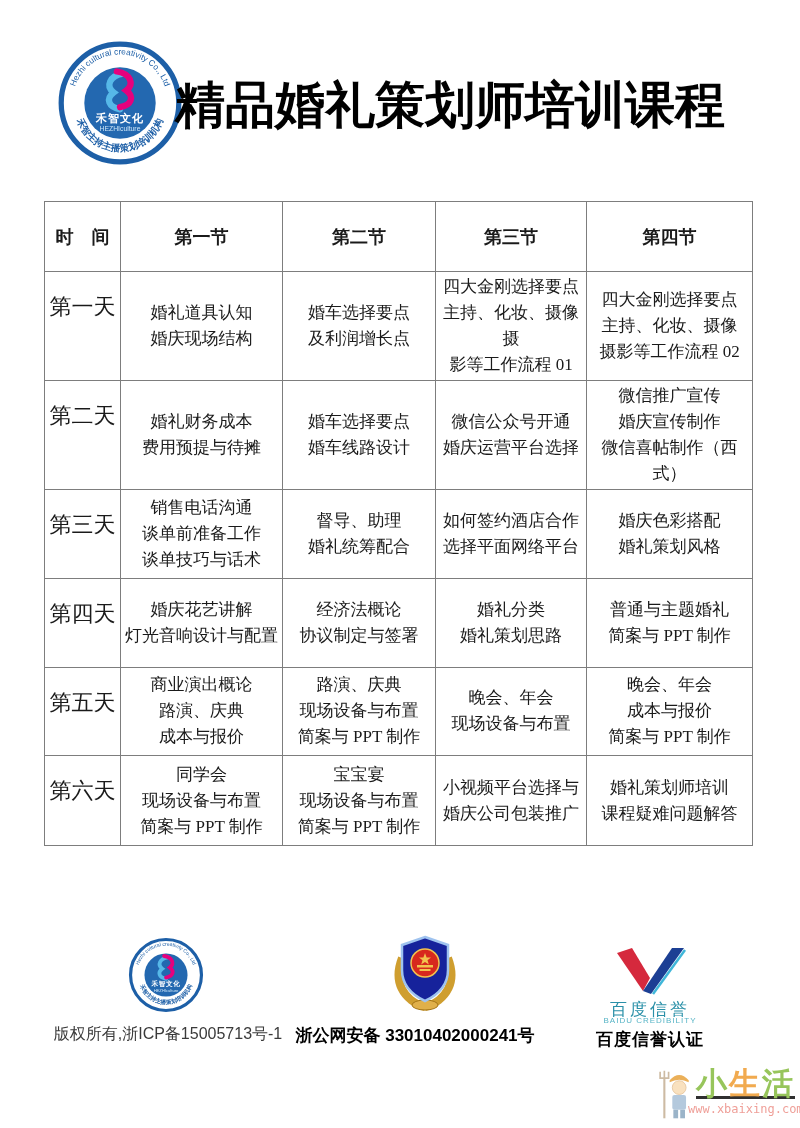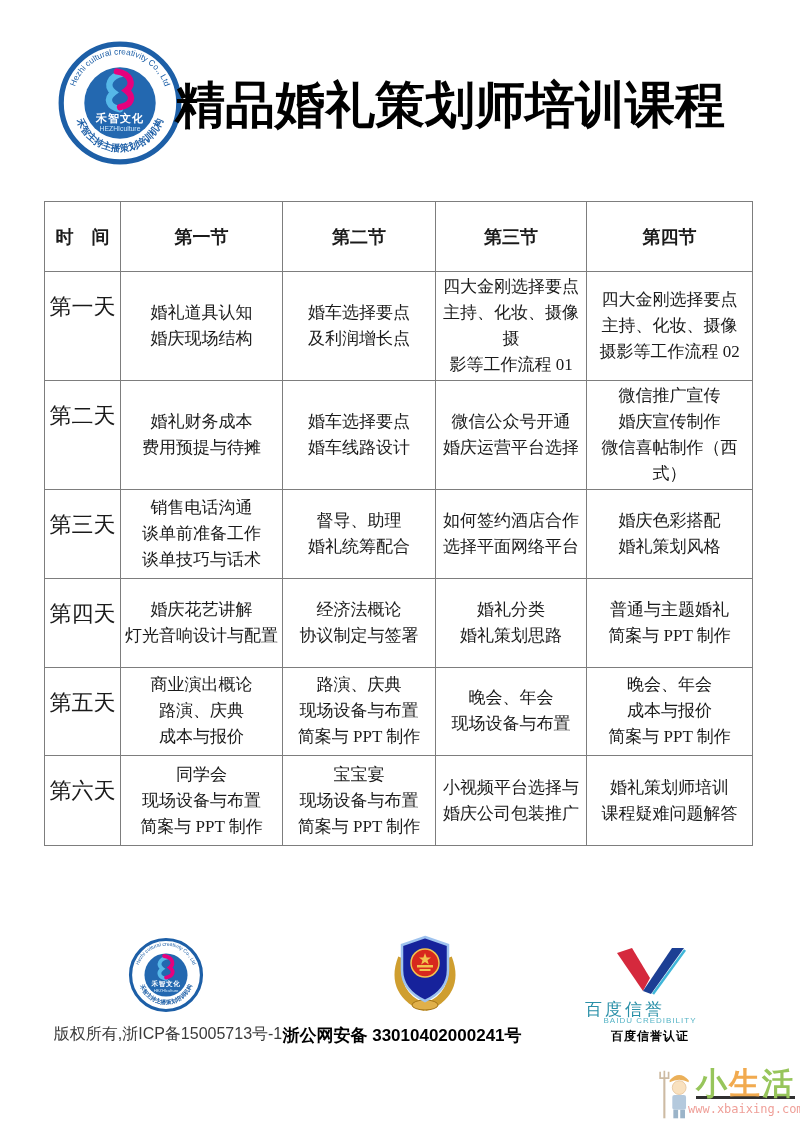--- a/index.html
+++ b/index.html
@@ -38,39 +38,39 @@
   .day-cell { justify-content:flex-start; padding-top:22px; font-size:22px; }
 
   
   .copyright {
     position:absolute; left:30px; top:1024px; width:276px; text-align:center;
     font-family:"Liberation Sans","DejaVu Sans",sans-serif;
     font-size:16px; color:#3a3a3a;
   }
   .police-badge { position:absolute; left:391px; top:934px; width:68px; height:78px; }
   .police-text {
-    position:absolute; left:272px; top:1024px; width:260px; text-align:center;
+    position:absolute; left:285px; top:1024px; width:260px; text-align:center;
     font-family:"Liberation Sans","DejaVu Sans",sans-serif;
     font-size:17px; font-weight:bold; color:#000; white-space:nowrap;
   }
   .baidu-logo { position:absolute; left:613px; top:946px; width:74px; height:50px; }
   .baidu-name {
-    position:absolute; left:585px; top:998px; width:130px; 
+    position:absolute; left:585px; top:998px; width:130px; text-align:center;
     font-family:"Liberation Sans","DejaVu Sans",sans-serif;
     font-size:17px; color:#2a90a8; letter-spacing:3px;
   }
   .baidu-en {
     position:absolute; left:585px; top:1016px; width:130px; text-align:center;
     font-family:"Liberation Sans","DejaVu Sans",sans-serif;
     font-size:8px; color:#56b4c6; letter-spacing:1px;
   }
   .baidu-cert {
     position:absolute; left:585px; top:1028px; width:130px; text-align:center;
     font-family:"Liberation Sans","DejaVu Sans",sans-serif;
-    font-size:12px; font-weight:bold; color:#000; letter-spacing:1px;
+    font-size:17px; font-weight:bold; color:#000; letter-spacing:1px;
   }
 
   
   .watermark { position:absolute; left:658px; top:1066px; width:138px; height:58px; }
   .wm-farmer { position:absolute; left:0; top:2px; width:36px; height:54px; opacity:.85; }
   .wm-name {
     position:absolute; left:38px; top:0; width:100px; text-align:left; white-space:nowrap;
     font-weight:bold; font-size:31px; line-height:36px; letter-spacing:2px;
     font-family:"Liberation Serif","DejaVu Serif",serif; opacity:.9;text-decoration:underline;
   }

